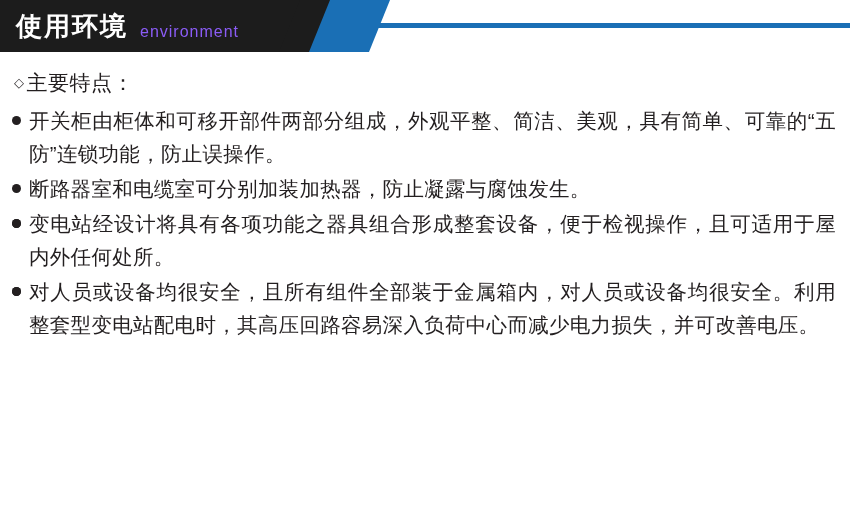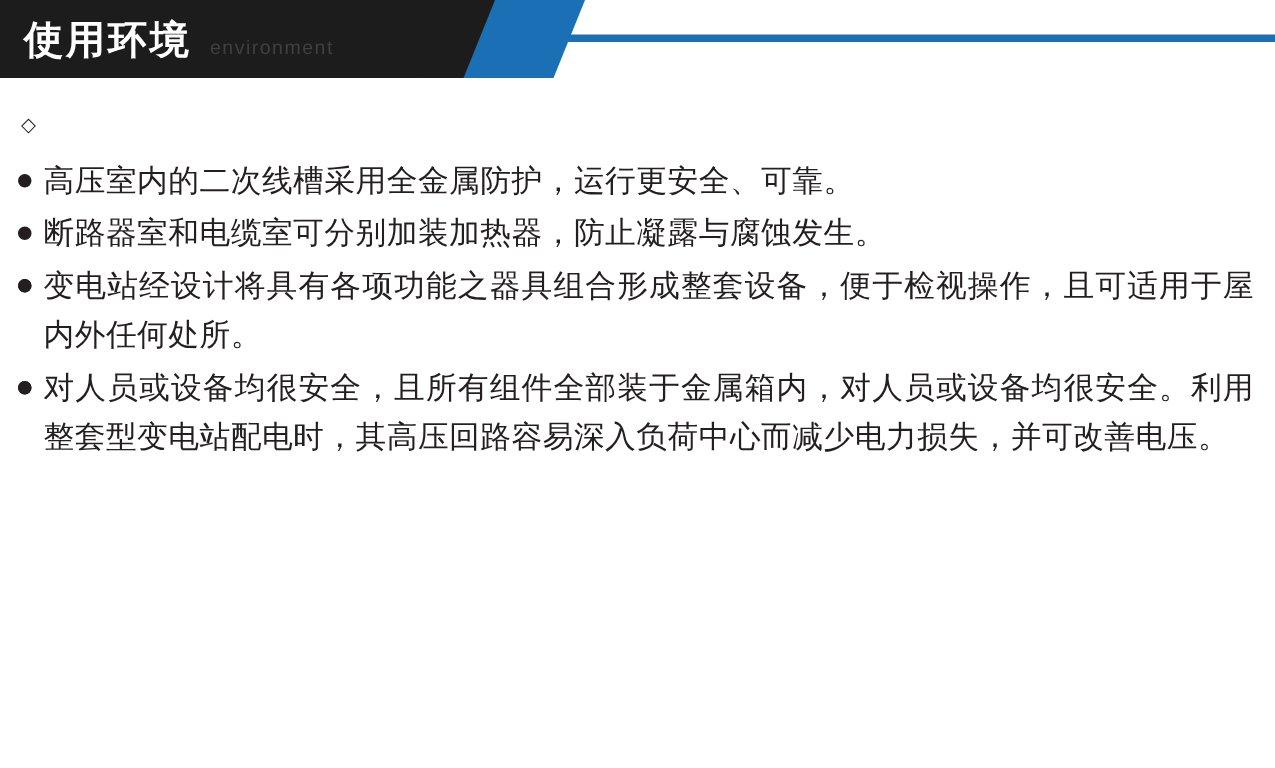--- a/index.html
+++ b/index.html
@@ -71,22 +71,22 @@
     color: #ffffff;
     font-size: 26px;
     font-weight: bold;
     letter-spacing: 2px;
     line-height: 34px;
   }
   .banner-sub {
     position: absolute;
     left: 140px;
     top: 24px;
-    color: #404040;
-    font-size: 13px;
+    color: #8b5cf6;
+    font-size: 16px;
     letter-spacing: 1px;
     line-height: 16px;
   }
 
   
   .content {
     position: relative;
     padding: 16px 14px 0 10px;
     color: #231f20;
   }
@@ -144,26 +144,27 @@
     <div class="banner-blue"></div>
     <div class="banner-rule"></div>
     <div class="banner-title">使用环境</div>
     <div class="banner-sub">environment</div>
   </div>
 
   <div class="content">
 
     <div class="section-heading">
       <span class="diamond-mark">◇</span>
+      <span>主要特点：</span>
     </div>
 
     <ul class="bullets">
       <li>
         <span class="dot"></span>
-        <span>高压室内的二次线槽采用全金属防护，运行更安全、可靠。</span>
+        <span>开关柜由柜体和可移开部件两部分组成，外观平整、简洁、美观，具有简单、可靠的“五防”连锁功能，防止误操作。</span>
       </li>
       <li>
         <span class="dot"></span>
         <span>断路器室和电缆室可分别加装加热器，防止凝露与腐蚀发生。</span>
       </li>
       <li>
         <span class="dot"></span>
       </li>
       <li>
         <span class="dot"></span>

